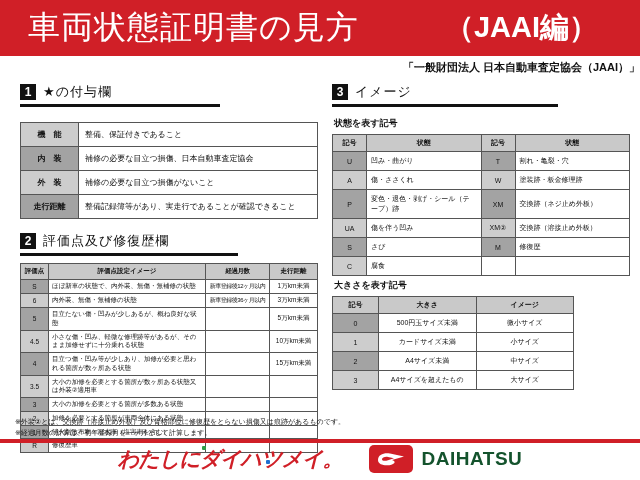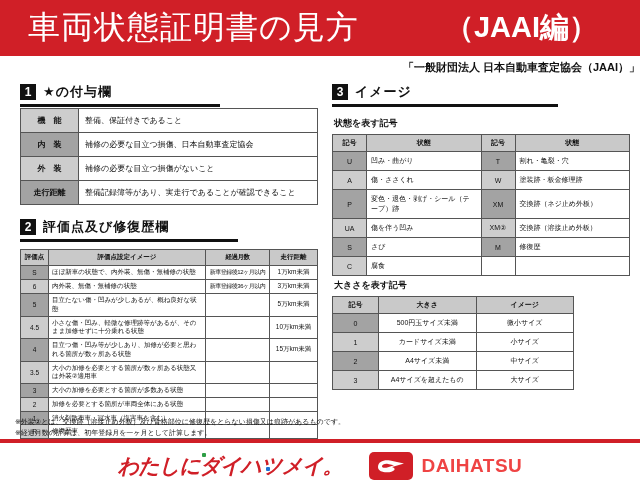--- a/index.html
+++ b/index.html
@@ -24,31 +24,31 @@
   .col-right { flex:1; min-width:0; }
 
   .sec-header {
     display:flex; align-items:center; gap:7px;
     border-bottom:3px solid #111; padding-bottom:3px; margin-top:2px;
   }
   .num-box {
     width:16px; height:16px; background:#111; color:#fff; flex:none;
     font-size:12px; font-weight:bold; display:flex; align-items:center; justify-content:center;
   }
-  .sec-title { font-size:13px; font-weight:bold; letter-spacing:1px; white-space:nowrap; }
+  .sec-title { font-size:13px; font-weight:normal; letter-spacing:1px; white-space:nowrap; }
   .w1 { width:200px; } .w2 { width:218px; } .w3 { width:226px; }
 
   table { border-collapse:collapse; }
   td,th { border:1px solid #555; box-sizing:border-box; }
   .shade-a { background:#a3a3a3; }
   .shade-b { background:#cdcdcd; }
   .head-cell { background:#c9c9c9; font-weight:bold; text-align:center; }
 
   
-  .t1-table { width:100%; margin-top:1px; font-size:8px; }
+  .t1-table { width:100%; margin-top:15px; font-size:8px; }
   .t1-table .lbl { width:58px; text-align:center; font-weight:bold; }
   .t1-table td { padding:6px 6px; }
 
   
   .t2-table { width:100%; margin-top:7px; font-size:6.5px; table-layout:fixed; }
   .t2-table th { padding:3px 1px; font-size:6.5px; }
   .t2-table td { padding:2px 3px; }
   .c-score  { width:28px; text-align:center; }
   .c-months { width:64px; text-align:center; font-size:6px; letter-spacing:-0.5px; }
   .c-km     { width:48px; text-align:center; }
@@ -63,35 +63,35 @@
   .size-table { width:242px; font-size:7px; text-align:center; table-layout:fixed; }
   .size-table th { padding:3px 1px; }
   .size-table td { padding:4px 2px; }
   .sz-sym { width:46px; }
 
   
   .notes { position:absolute; left:15px; top:417px; font-size:7px; line-height:1.5; }
   .red-rule { position:absolute; left:0; top:439px; width:640px; height:4px; background:#d01f27; }
   .footer {
     position:absolute; left:0; top:445px; width:640px; height:35px;
-    display:flex; align-items:flex-end; justify-content:center; gap:26px;
+    display:flex; align-items:flex-start; justify-content:center; gap:26px;
   }
   .slogan {
     font-size:21px; font-weight:bold; font-style:italic; color:#d01f27;
     letter-spacing:-1px; position:relative; white-space:nowrap;
   }
   .acc { position:absolute; width:4px; height:4px; border-radius:1px; }
   .acc-green { background:#2e9e46; left:84px; top:1px; }
   .acc-blue  { background:#1d6fd1; left:148px; top:15px; }
   .brand { display:flex; align-items:center; gap:9px; }
   .brand-mark {
     width:44px; height:28px; background:#d01f27; border-radius:5px;
     display:flex; align-items:center; justify-content:center; flex:none;
   }
-  .brand-name { font-size:19px; font-weight:bold; color:#ef4444; letter-spacing:0.5px; }
+  .brand-name { font-size:19px; font-weight:bold; color:#14532d; letter-spacing:0.5px; }
 </style>
 </head>
 <body>
 
 <div class="header">
   <span class="t1">車両状態証明書の見方</span>
   <span class="t2">（JAAI編）</span>
 </div>
 
 <div class="subtitle">「一般財団法人 日本自動車査定協会（JAAI）」</div>

